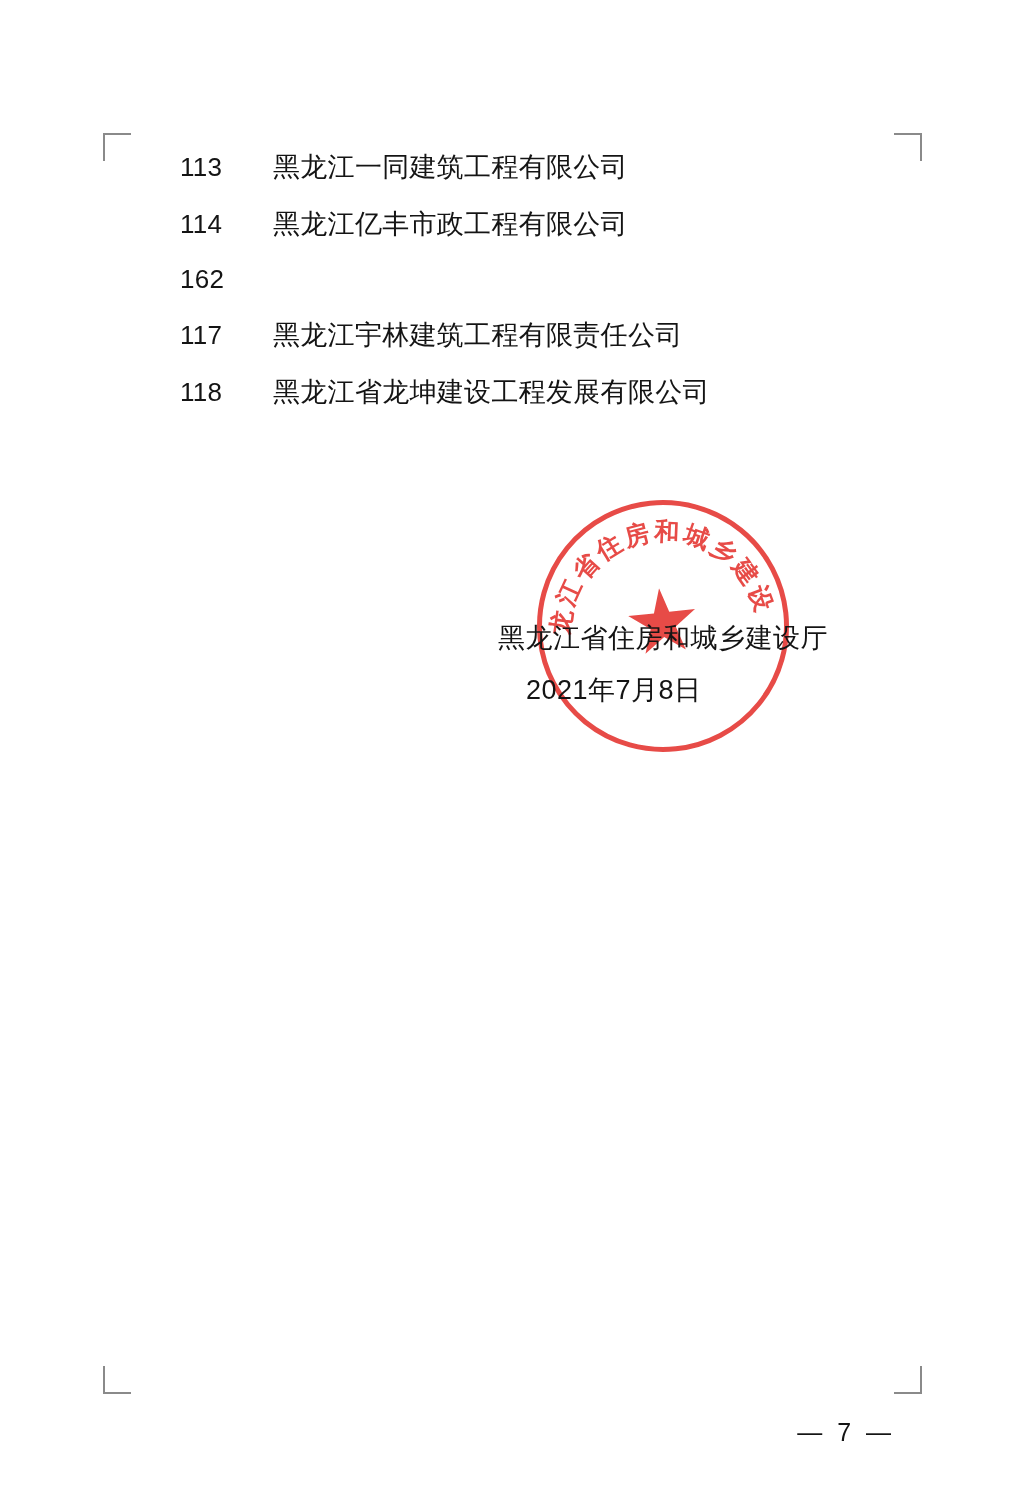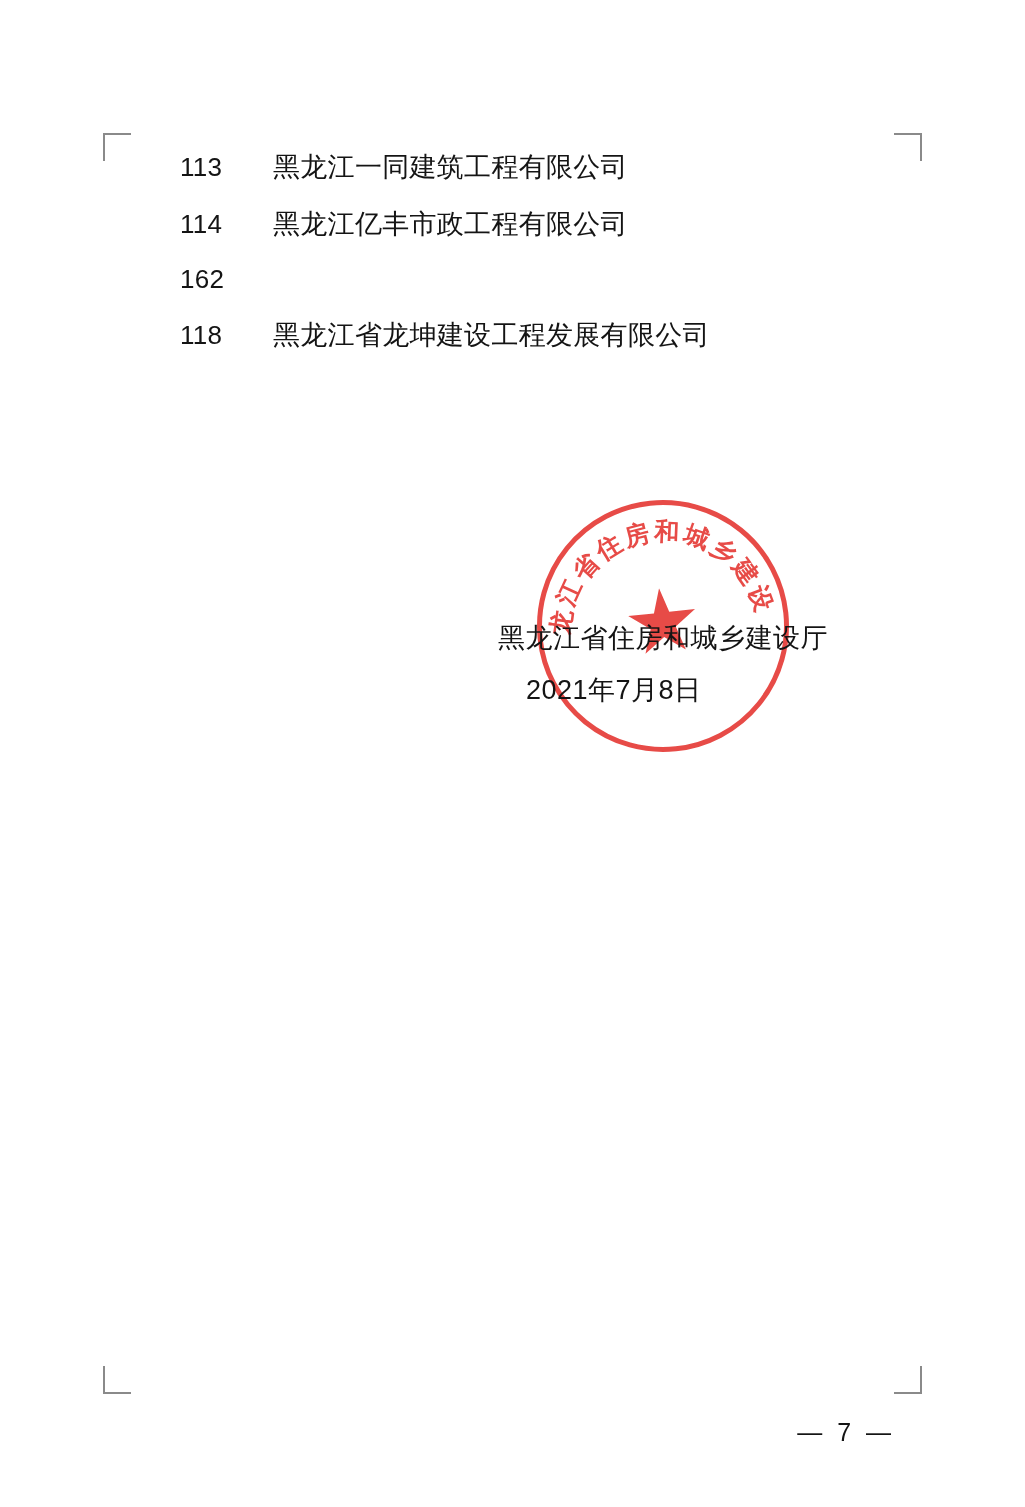--- a/index.html
+++ b/index.html
@@ -151,20 +151,24 @@
     <div class="entry">
       <span class="num">114</span>
       <span class="name">黑龙江亿丰市政工程有限公司</span>
     </div>
 
     <div class="entry">
       <span class="num">162</span>
     </div>
 
 
+    <div class="entry">
+      <span class="num">117</span>
+      <span class="name">黑龙江宇林建筑工程有限责任公司</span>
+    </div>
 
     <div class="entry">
       <span class="num">118</span>
       <span class="name">黑龙江省龙坤建设工程发展有限公司</span>
     </div>
 
   </div>
 
   <div class="seal">
     <div class="arc-text">

